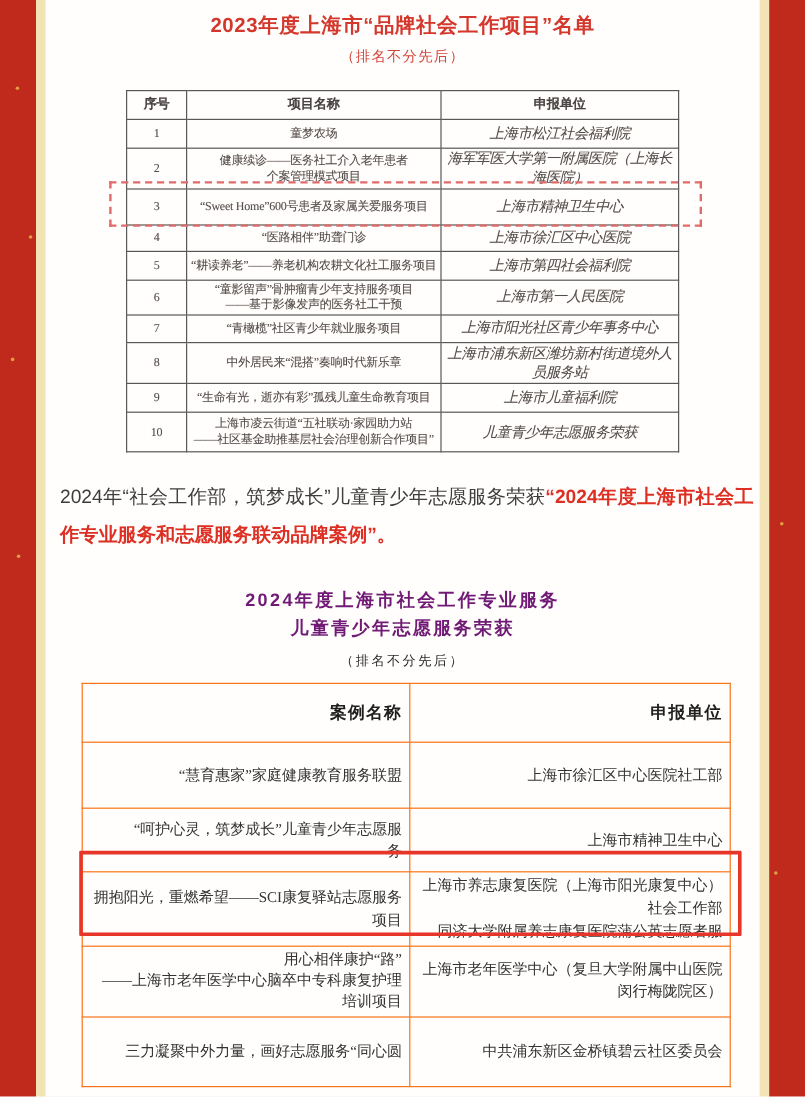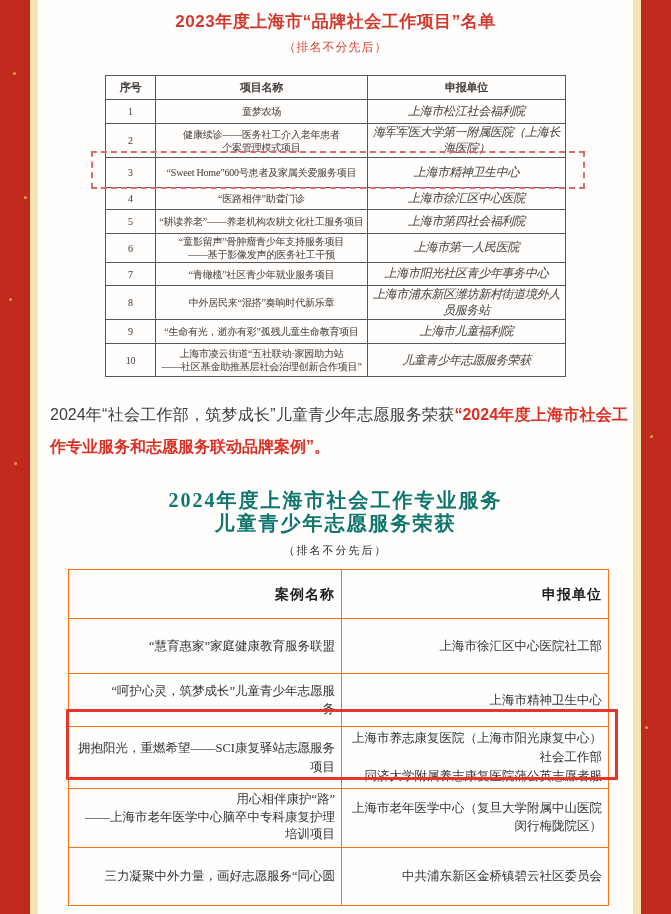--- a/index.html
+++ b/index.html
@@ -61,23 +61,23 @@
 
   
   .para{
     margin:22px 50px 0 50px;width:578px;
     font-size:16px;line-height:32px;color:#3d3d3d;text-align:justify;
   }
   .para .red{color:var(--accent-red);font-weight:bold;}
 
   
   .title2{
-    margin:26px 0 0 0;text-align:center;color:#0f766e;
-    font-family:Liberation Serif, serif;
-    font-size:20px;font-weight:bold;letter-spacing:2px;line-height:23px;
+    margin:26px 0 0 0;text-align:center;color:#701a75;
+    font-family:Liberation Sans, sans-serif;
+    font-size:15px;font-weight:bold;letter-spacing:2px;line-height:23px;
   }
   .subtitle2{
     margin:8px 0 0 0;text-align:center;color:#2a2a2a;
     font-family:"Liberation Serif","DejaVu Serif",serif;
     font-size:11px;letter-spacing:2px;
   }
 
   
   .t2{
     margin:11px 0 0 68px;width:540px;

